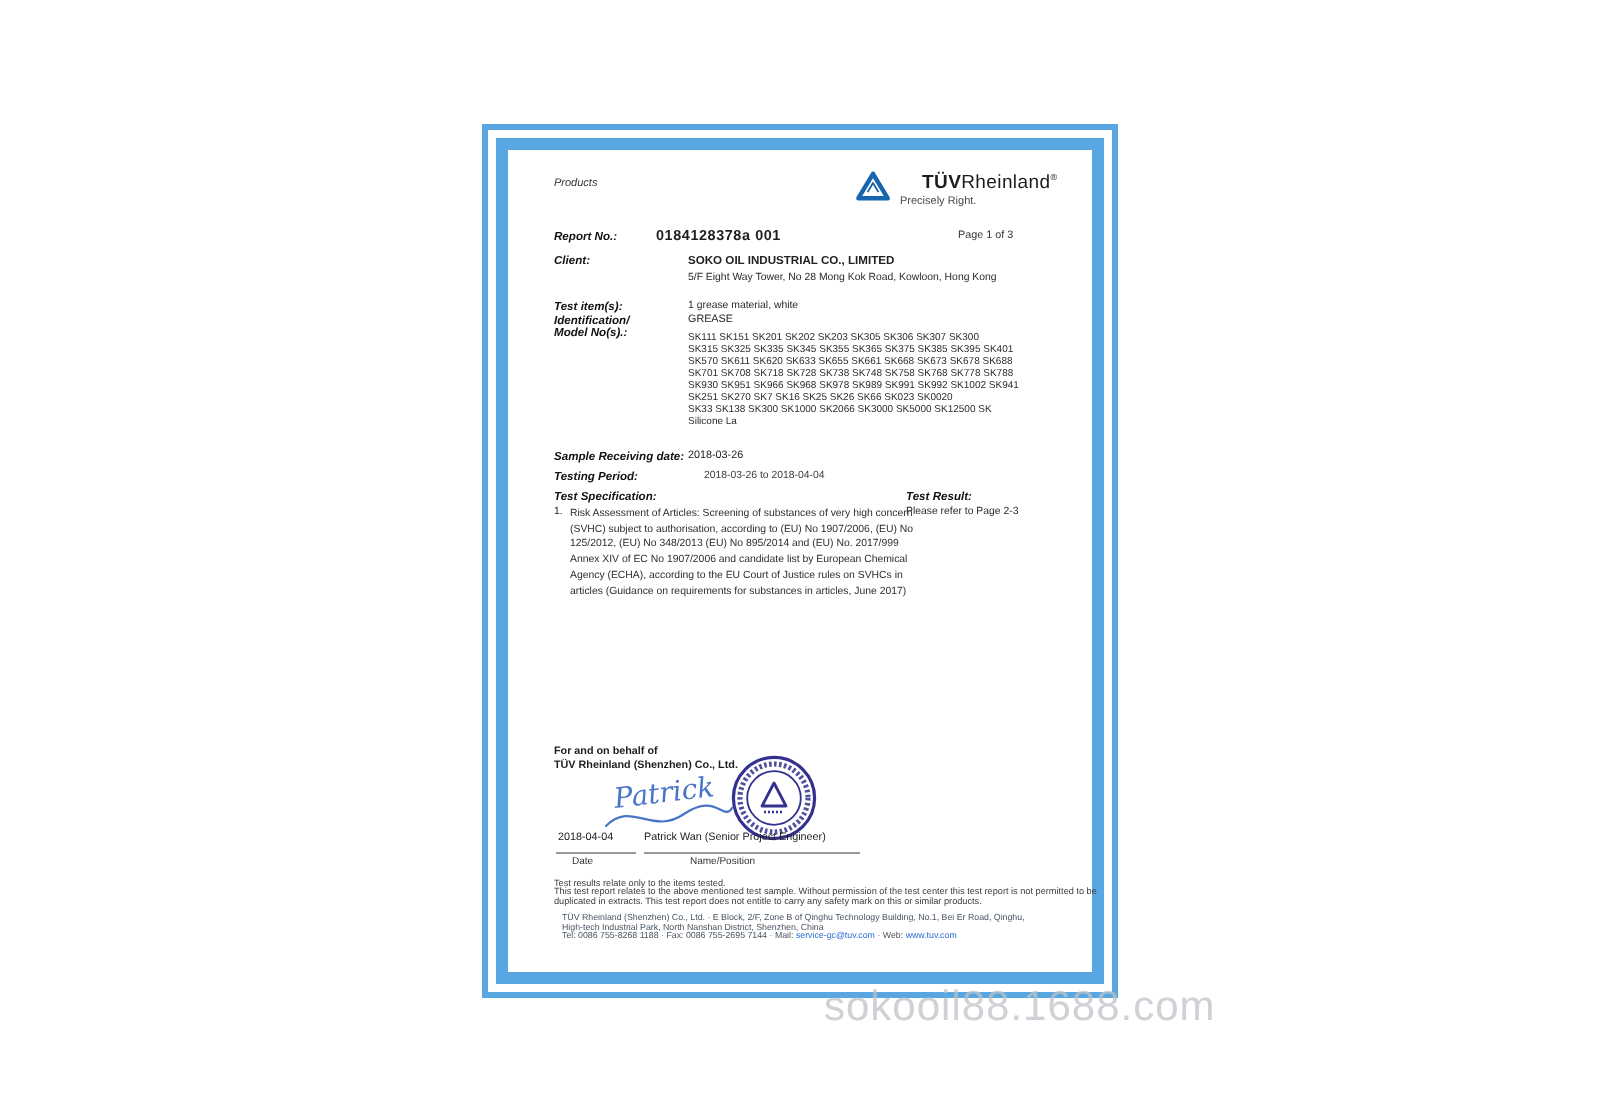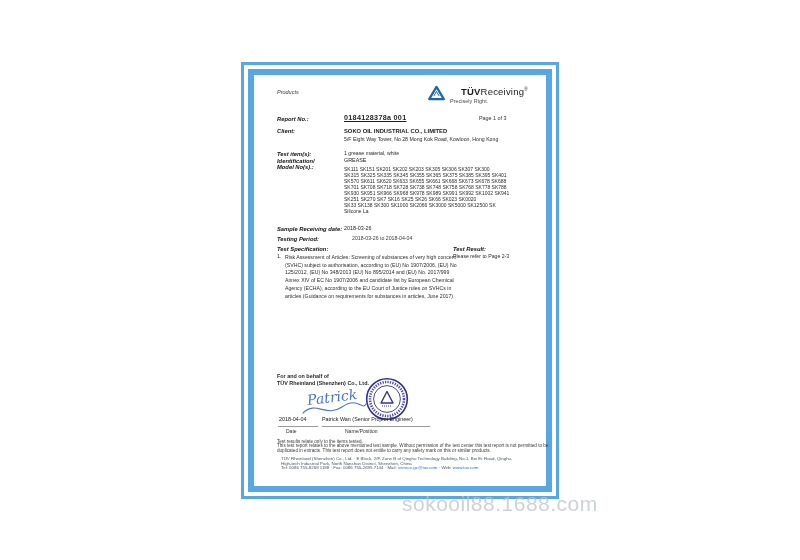--- a/index.html
+++ b/index.html
@@ -39,21 +39,21 @@
   
   .fp{position:absolute; left:277px; font-size:4.6px; color:#3a3a3a; white-space:nowrap;}
   .addr{position:absolute; left:281px; font-size:4.4px; color:#4a5560; white-space:nowrap;}
   .link{color:#2a6bd4;}
   
   .wm-cn{
     position:absolute; left:386px; top:466px; font-size:17.5px; letter-spacing:1px;
     color:rgba(128,133,140,0.52); font-weight:600; white-space:nowrap; z-index:30;
   }
   .wm-site{
-    position:absolute; left:402px; top:492px; font-size:21px; letter-spacing:0.5px;
+    position:absolute; left:412px; top:492px; font-size:21px; letter-spacing:0.5px;
     color:rgba(189,193,199,0.75); white-space:nowrap; z-index:30;
   }
   .content{position:absolute; inset:0; z-index:10;}
 </style>
 </head>
 <body>
 
 <div id="canvas">
 
   <div class="frame">
@@ -62,26 +62,26 @@
 
   <div class="content">
 
     <div class="t" style="left:277px; top:90px; font-size:5.5px; font-style:italic; color:#333;">Products</div>
 
     <svg style="position:absolute; left:428px; top:85px;" width="17" height="16" viewBox="0 0 20 18">
       <path d="M10 1.8 L18.6 16.2 H1.4 Z" fill="none" stroke="#1765ad" stroke-width="2.6" stroke-linejoin="round"></path>
       <path d="M6.8 12.6 L10 7.2 L13.2 12.6" fill="none" stroke="#1765ad" stroke-width="1.1" stroke-linejoin="round"></path>
     </svg>
     <div class="t brand" style="left:448px; top:87px;">
-      <span class="tuv">TÜV</span><span>Receiving</span><sup>®</sup>
+      <span class="tuv">TÜV</span><span>Rheinland</span><sup>®</sup>
     </div>
     <div class="t tagline" style="left:450px; top:99px;">Precisely Right.</div>
 
     <div class="t lbl" style="left:277px; top:116px;">Report No.:</div>
-    <div class="t bold" style="left:344px; top:114px; font-size:7.2px; letter-spacing:0.3px;text-decoration:underline;">0184128378a 001</div>
+    <div class="t bold" style="left:328px; top:114px; font-size:7.2px; letter-spacing:0.3px;">0184128378a 001</div>
     <div class="t" style="left:479px; top:116px; font-size:5.4px; color:#333;">Page 1 of 3</div>
 
     <div class="t lbl" style="left:277px; top:128px;">Client:</div>
     <div class="t val bold" style="left:344px; top:128px; font-size:5.8px;">SOKO OIL INDUSTRIAL CO., LIMITED</div>
     <div class="t small" style="left:344px; top:137px;">5/F Eight Way Tower, No 28 Mong Kok Road, Kowloon, Hong Kong</div>
 
     <div class="t lbl" style="left:277px; top:150.5px;">Test item(s):</div>
     <div class="t small" style="left:344px; top:150.5px;">1 grease material, white</div>
 
     <div class="t lbl" style="left:277px; top:157.5px;">Identification/</div>

